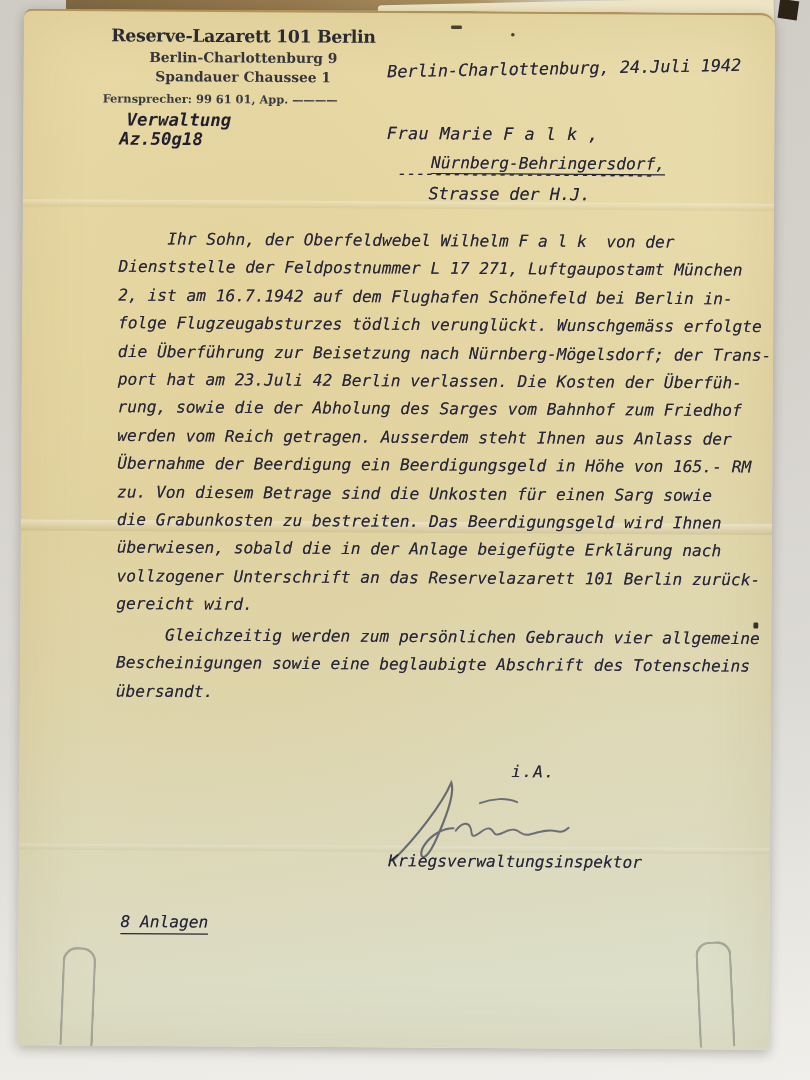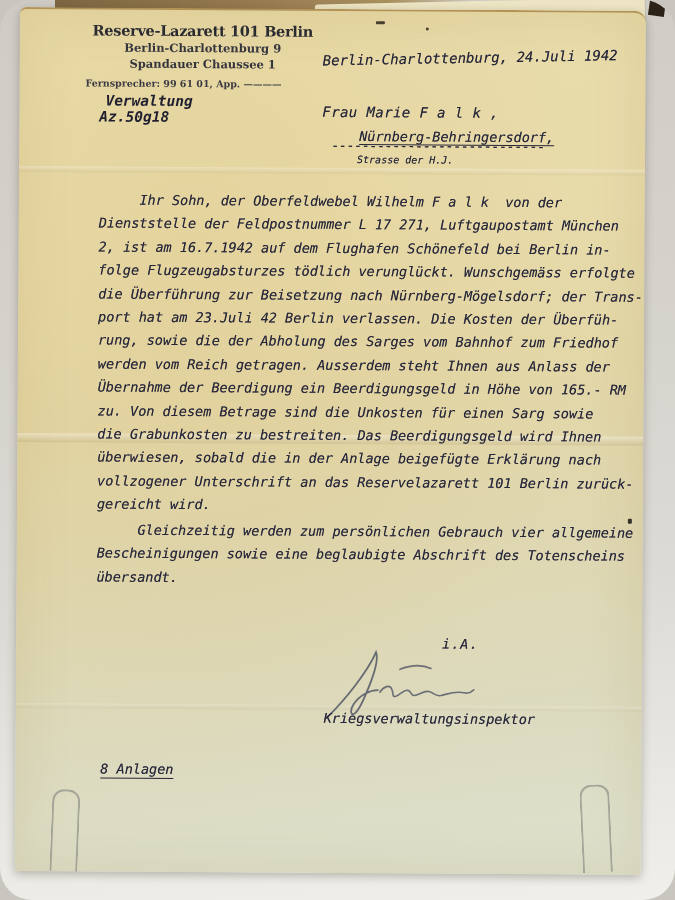--- a/index.html
+++ b/index.html
@@ -1,20 +1,19 @@
 <!DOCTYPE html>
 <html><head>
 <meta charset="utf-8">
 <style>
   html,body{margin:0;padding:0;}
   body{background:#c9c6c0;font-family:"DejaVu Sans",sans-serif;}
   .photo{
     position:relative;width:675px;height:900px;overflow:hidden;
     background:linear-gradient(175deg,#cfccc6 0%,#d5d2cc 35%,#dcdad5 65%,#e9e8e3 88%,#f0efeb 100%);
-    border-radius:32px;
   }
   
   .top-edge{
     position:absolute;left:55px;top:0;width:420px;height:9px;
     background:linear-gradient(90deg,#7d6742,#96794f 45%,#a8905f 80%,rgba(150,121,79,0));
   }
   .top-corner-dark{
     position:absolute;right:10px;top:0;width:16px;height:16px;background:#2c2215;
     transform:rotate(8deg);
   }
@@ -50,26 +49,26 @@
   .lh-typed{font-family:"DejaVu Sans Mono",monospace;font-style:italic;font-weight:bold;font-size:14.5px;color:#1f1f30;margin-left:22px;margin-top:4px;}
   .lh-typed.ref{margin-left:16px;margin-top:0;}
 
   
   .typed{font-family:"DejaVu Sans Mono",monospace;font-style:italic;color:#26263a;
          text-shadow:0 0 0.5px rgba(38,38,58,0.6);}
   .dateline{position:absolute;left:303px;top:38px;font-size:14px;transform:rotate(-1.4deg);}
   .recipient-name{position:absolute;left:303px;top:93px;font-size:14px;letter-spacing:0.4px;}
   .recipient-city{position:absolute;left:340px;top:117px;font-size:13.5px;border-bottom:1.5px solid #26263a;padding-bottom:0px;}
   .recipient-dashes{position:absolute;left:312px;top:126px;font-size:13.5px;letter-spacing:-0.5px;}
-  .recipient-street{position:absolute;left:338px;top:143px;font-size:10px;}
+  .recipient-street{position:absolute;left:338px;top:143px;font-size:14px;}
   .bodyblock{position:absolute;left:80px;font-size:13.5px;line-height:23.4px;}
   .bodyblock .typed-line{white-space:pre;}
   .p1{top:179px;}
   .p2{top:509px;}
-  .per-procura{position:absolute;left:426px;top:624px;font-size:13.5px;letter-spacing:1px;}
+  .per-procura{position:absolute;left:410px;top:624px;font-size:13.5px;letter-spacing:1px;}
   .sig-svg{position:absolute;left:300px;top:636px;width:205px;height:72px;}
   .sig-title{position:absolute;left:308px;top:699px;font-size:13.5px;}
   .enclosures{position:absolute;left:85px;top:751px;font-size:13.5px;border-bottom:1.5px solid #26263a;padding-bottom:1px;}
 
   
   .clip{position:absolute;border:2px solid rgba(108,112,108,0.5);border-bottom:none;
         border-radius:12px 12px 0 0;}
   .clip-left{left:36px;top:780px;width:24px;height:80px;transform:rotate(2deg);}
   .clip-right{left:566px;top:772px;width:26px;height:86px;transform:rotate(-3deg);}
 </style>

